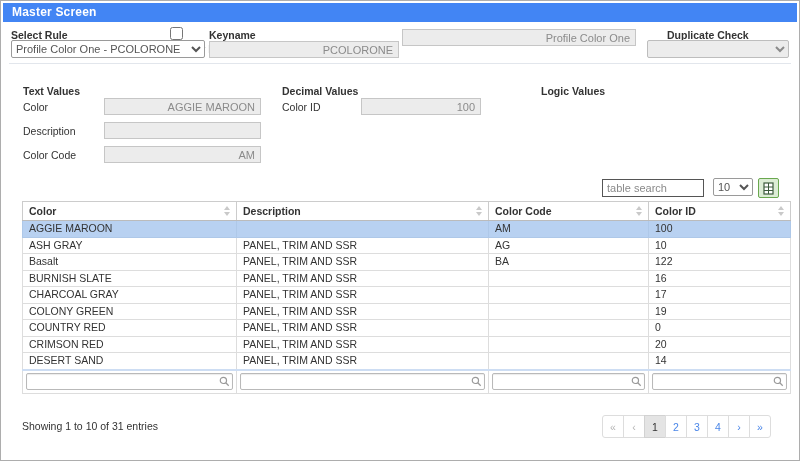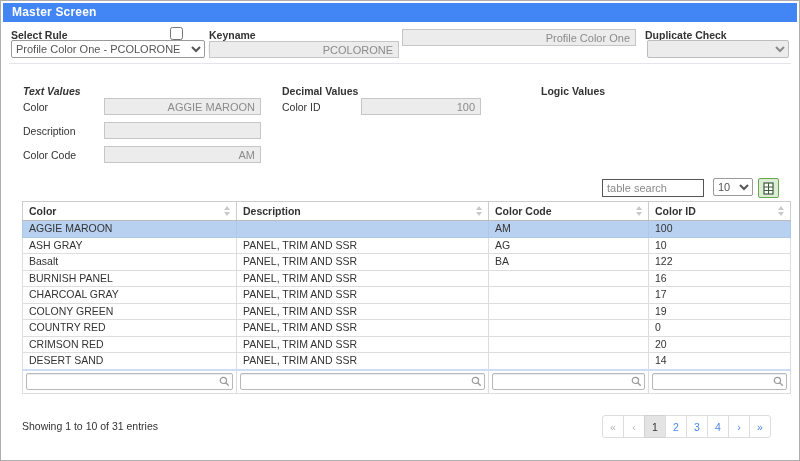--- a/index.html
+++ b/index.html
@@ -55,34 +55,34 @@
 
 <div class="page">
 
   <div class="titlebar">Master Screen</div>
 
   <div class="lbl" style="left:10px; top:28px;">Select Rule</div>
   <input type="checkbox" class="chk" style="left: 169px; top: 26px;">
   <div class="lbl" style="left:185px; top:28px;margin-top:14px;">Key First</div>
   <div class="lbl" style="left:208px; top:28px;">Keyname</div>
   <div class="lbl" style="left:401px; top:28px;">Description</div>
-  <div class="lbl" style="left:624px; top:28px;padding-left:20px;">Duplicate Check</div>
+  <div class="lbl" style="left:646px; top:28px;padding-left:20px;">Duplicate Check</div>
 
   <select class="ctl" style="left:10px; top:39px; width:194px;">
     <option>Profile Color One - PCOLORONE</option>
   </select>
   <input class="ctl ro" style="left: 208px; top: 40px; width: 190px;" value="PCOLORONE">
   <input class="ctl ro" style="left: 401px; top: 28px; width: 234px;" value="Profile Color One">
   <select class="ctl dim" style="left:646px; top:39px; width:142px;">
     <option></option>
   </select>
 
   <div class="hr"></div>
 
-  <div class="sect-title" style="left:22px; top:84px;font-style:italic;">Text Values</div>
+  <div class="sect-title" style="left:22px; top:84px;">Text Values</div>
   <div class="lbl" style="left:22px; top:100px; font-weight:400;">Color</div>
   <input class="ctl ro" style="left: 103px; top: 97px; width: 157px;" value="AGGIE MAROON">
   <div class="lbl" style="left:22px; top:124px; font-weight:400;">Description</div>
   <input class="ctl ro" style="left: 103px; top: 121px; width: 157px;" value="">
   <div class="lbl" style="left:22px; top:148px; font-weight:400;">Color Code</div>
   <input class="ctl ro" style="left: 103px; top: 145px; width: 157px;" value="AM">
 
   <div class="sect-title" style="left:281px; top:84px;">Decimal Values</div>
   <div class="lbl" style="left:281px; top:100px; font-weight:400;">Color ID</div>
   <input class="ctl ro" style="left: 360px; top: 97px; width: 120px;" value="100">
@@ -142,21 +142,21 @@
           <td>AG</td>
           <td>10</td>
         </tr>
         <tr>
           <td>Basalt</td>
           <td>PANEL, TRIM AND SSR</td>
           <td>BA</td>
           <td>122</td>
         </tr>
         <tr>
-          <td>BURNISH PANEL</td>
+          <td>BURNISH SLATE</td>
           <td>PANEL, TRIM AND SSR</td>
           <td></td>
           <td>16</td>
         </tr>
         <tr>
           <td>CHARCOAL GRAY</td>
           <td>PANEL, TRIM AND SSR</td>
           <td></td>
           <td>17</td>
         </tr>

